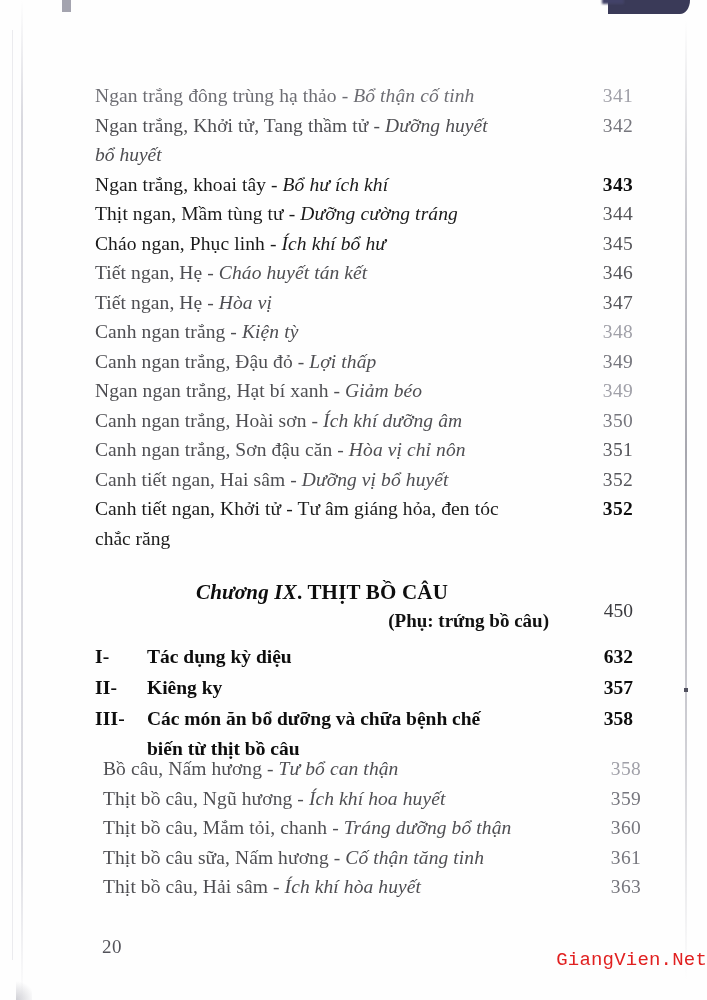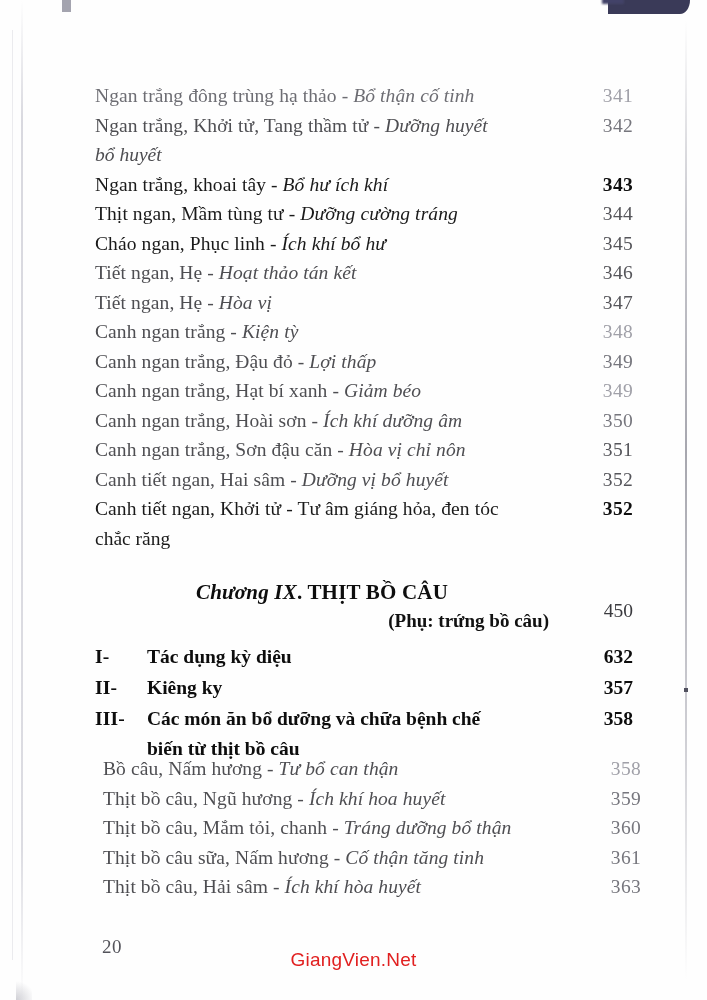--- a/index.html
+++ b/index.html
@@ -221,22 +221,22 @@
     left: 102px;
     font-size: 19px;
     color: #53535a;
     letter-spacing: .5px;
   }
   .watermark {
     position: absolute;
     top: 949px;
     left: 0;
     width: 707px;
-    text-align: center;
-    font-family: Liberation Sans, sans-serif;
+    text-align: right;
+    font-family: Liberation Mono, monospace;
     font-size: 19px;
     color: #e12020;
     letter-spacing: .2px;
   }
 </style>
 </head>
 <body>
 
 <div id="page">
 
@@ -264,37 +264,37 @@
       </div>
       <div class="row">
         <div class="title "><span>Thịt ngan, Mầm tùng tư - </span><i class="it">Dưỡng cường tráng</i></div>
         <div class="pg f1">344</div>
       </div>
       <div class="row">
         <div class="title "><span>Cháo ngan, Phục linh - </span><i class="it">Ích khí  bổ hư</i></div>
         <div class="pg f1">345</div>
       </div>
       <div class="row">
-        <div class="title f1"><span>Tiết ngan, Hẹ - </span><i class="it">Hoạt thảo tán kết</i></div>
+        <div class="title f1"><span>Tiết ngan, Hẹ - </span><i class="it">Cháo huyết tán kết</i></div>
         <div class="pg f1">346</div>
       </div>
       <div class="row">
         <div class="title f1"><span>Tiết ngan, Hẹ - </span><i class="it">Hòa vị</i></div>
         <div class="pg f1">347</div>
       </div>
       <div class="row">
         <div class="title f1"><span>Canh ngan trắng - </span><i class="it">Kiện tỳ</i></div>
         <div class="pg f3">348</div>
       </div>
       <div class="row">
         <div class="title f1"><span>Canh ngan trắng, Đậu đỏ - </span><i class="it">Lợi thấp</i></div>
         <div class="pg f2">349</div>
       </div>
       <div class="row">
-        <div class="title f1"><span>Canh ngan trắng, Hạt bí xanh - </span><i class="it">Giảm béo</i></div>
+        <div class="title f1"><span>Ngan ngan trắng, Hạt bí xanh - </span><i class="it">Giảm béo</i></div>
         <div class="pg f3">349</div>
       </div>
       <div class="row">
         <div class="title f1"><span>Canh ngan trắng, Hoài sơn - </span><i class="it">Ích khí dưỡng âm</i></div>
         <div class="pg f2">350</div>
       </div>
       <div class="row">
         <div class="title f1"><span>Canh ngan trắng, Sơn đậu căn - </span><i class="it">Hòa vị chỉ nôn</i></div>
         <div class="pg f1">351</div>
       </div>

